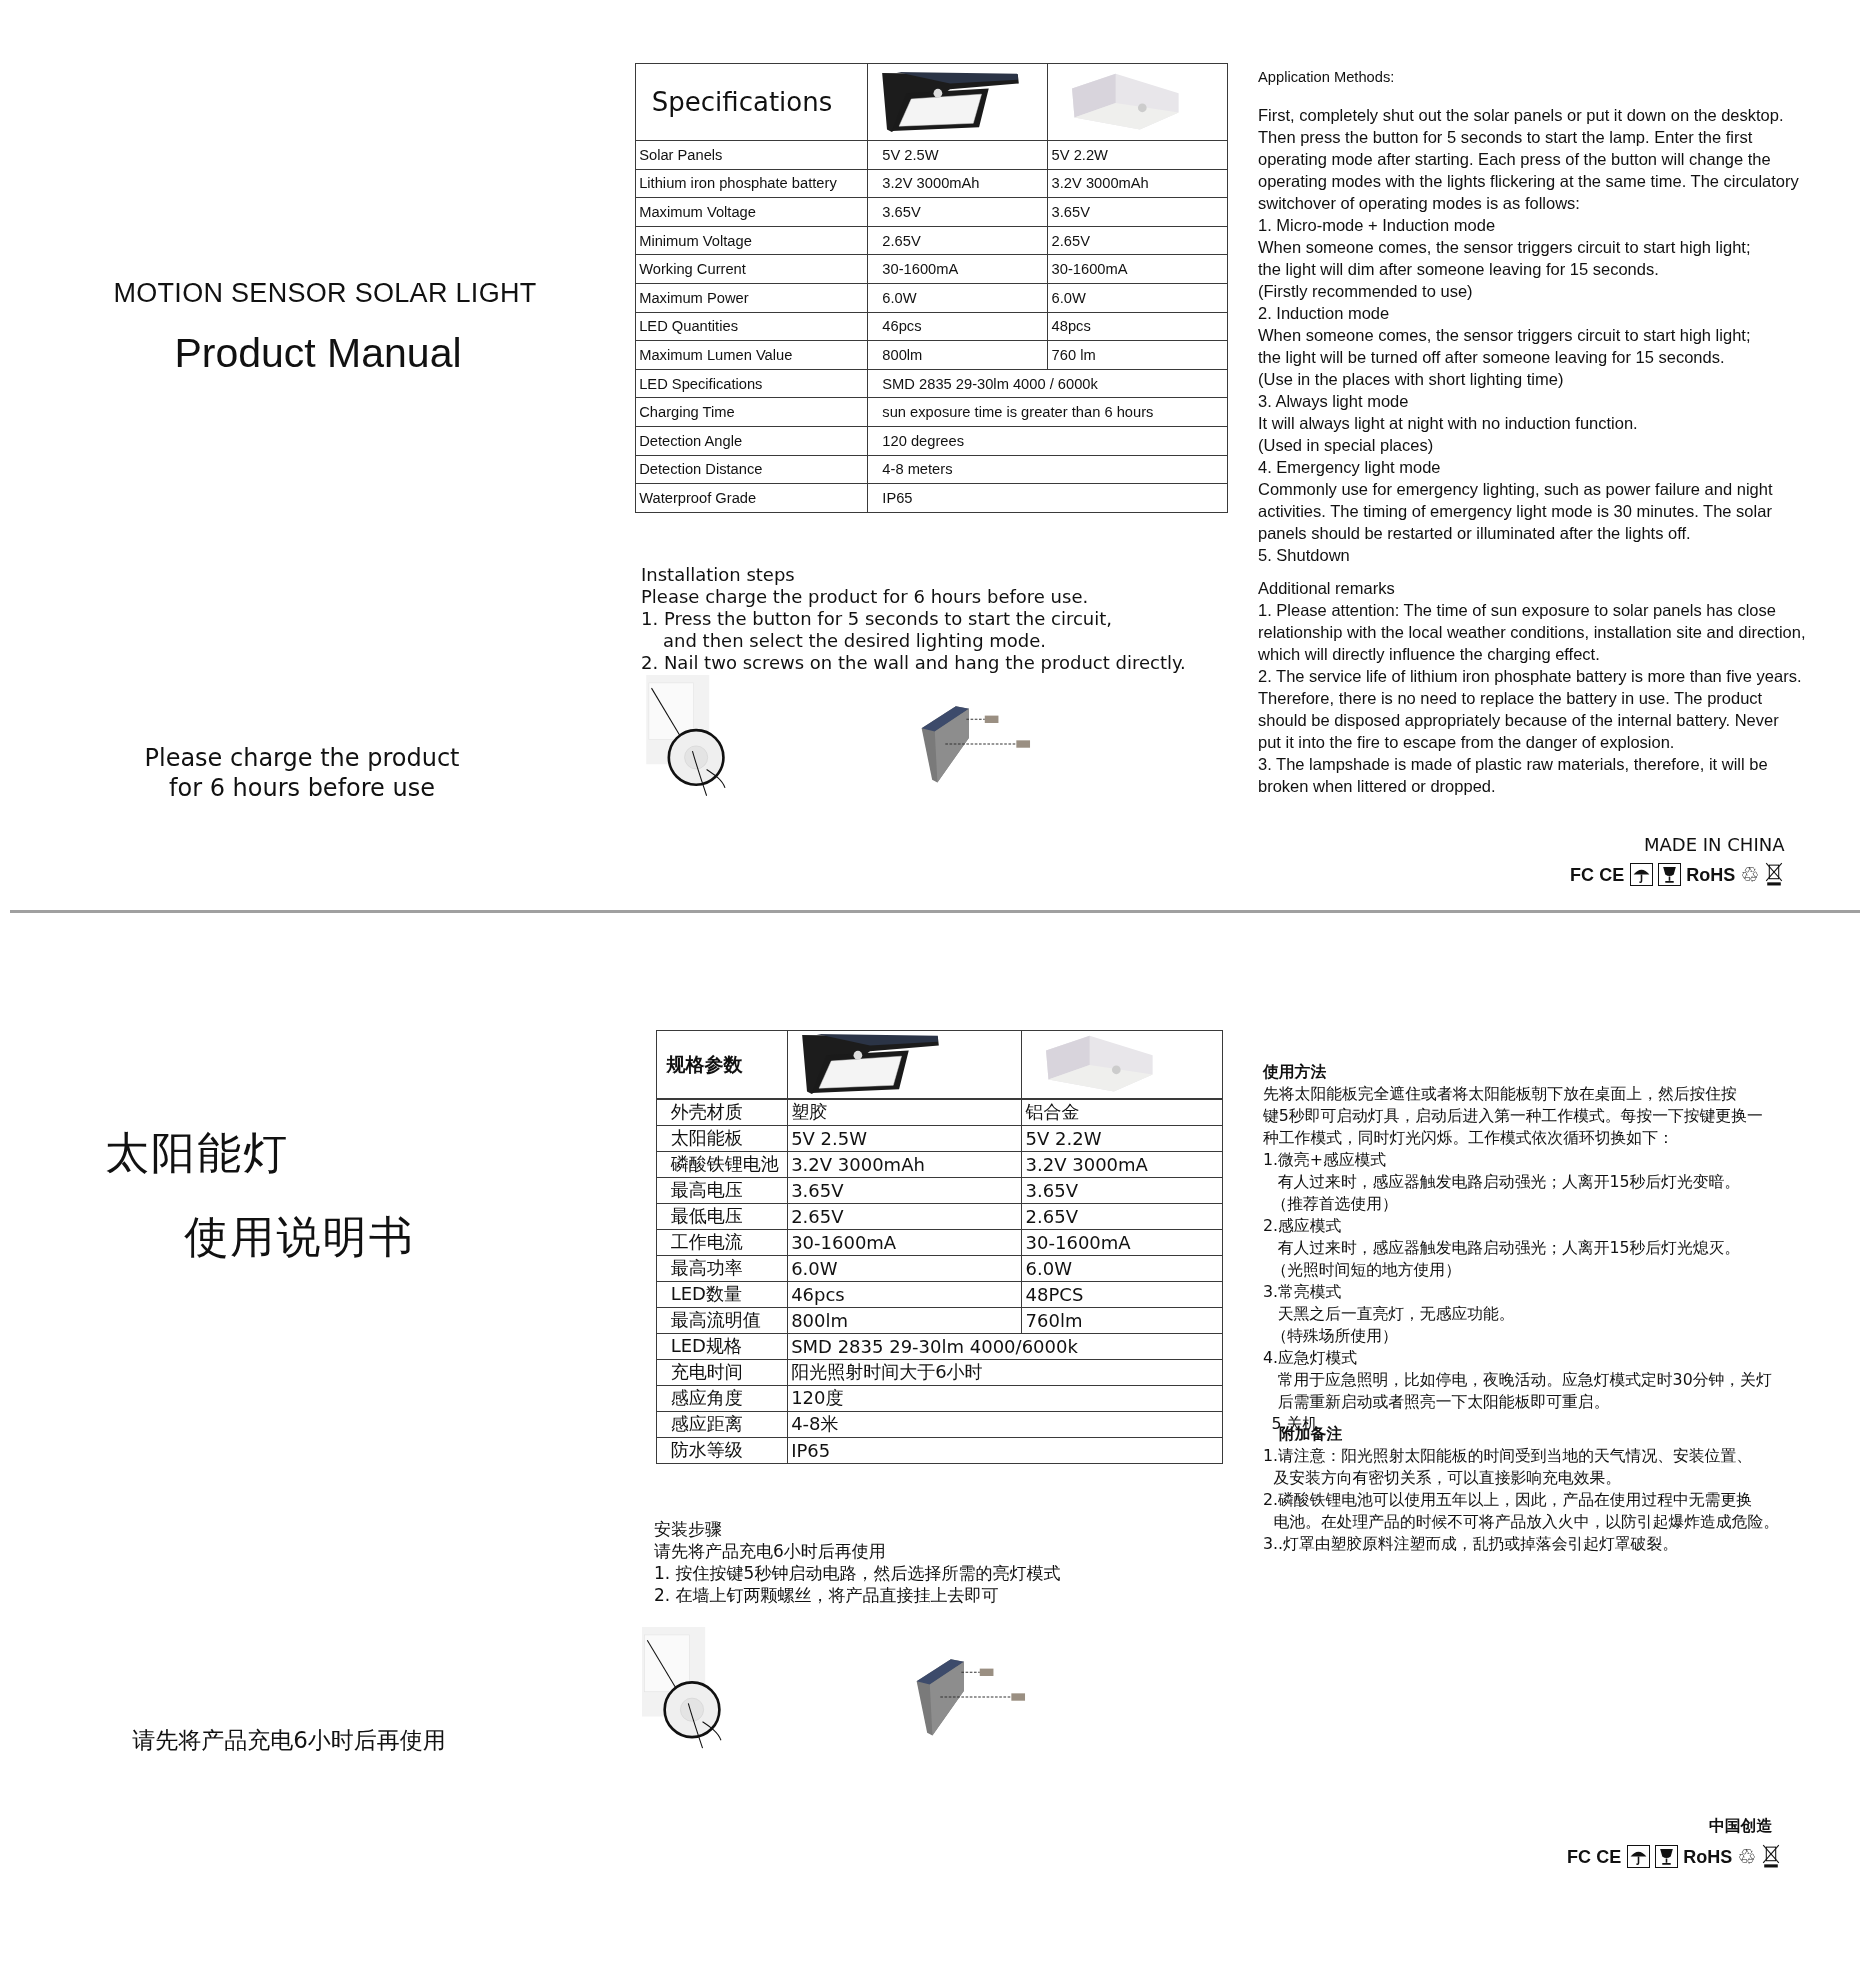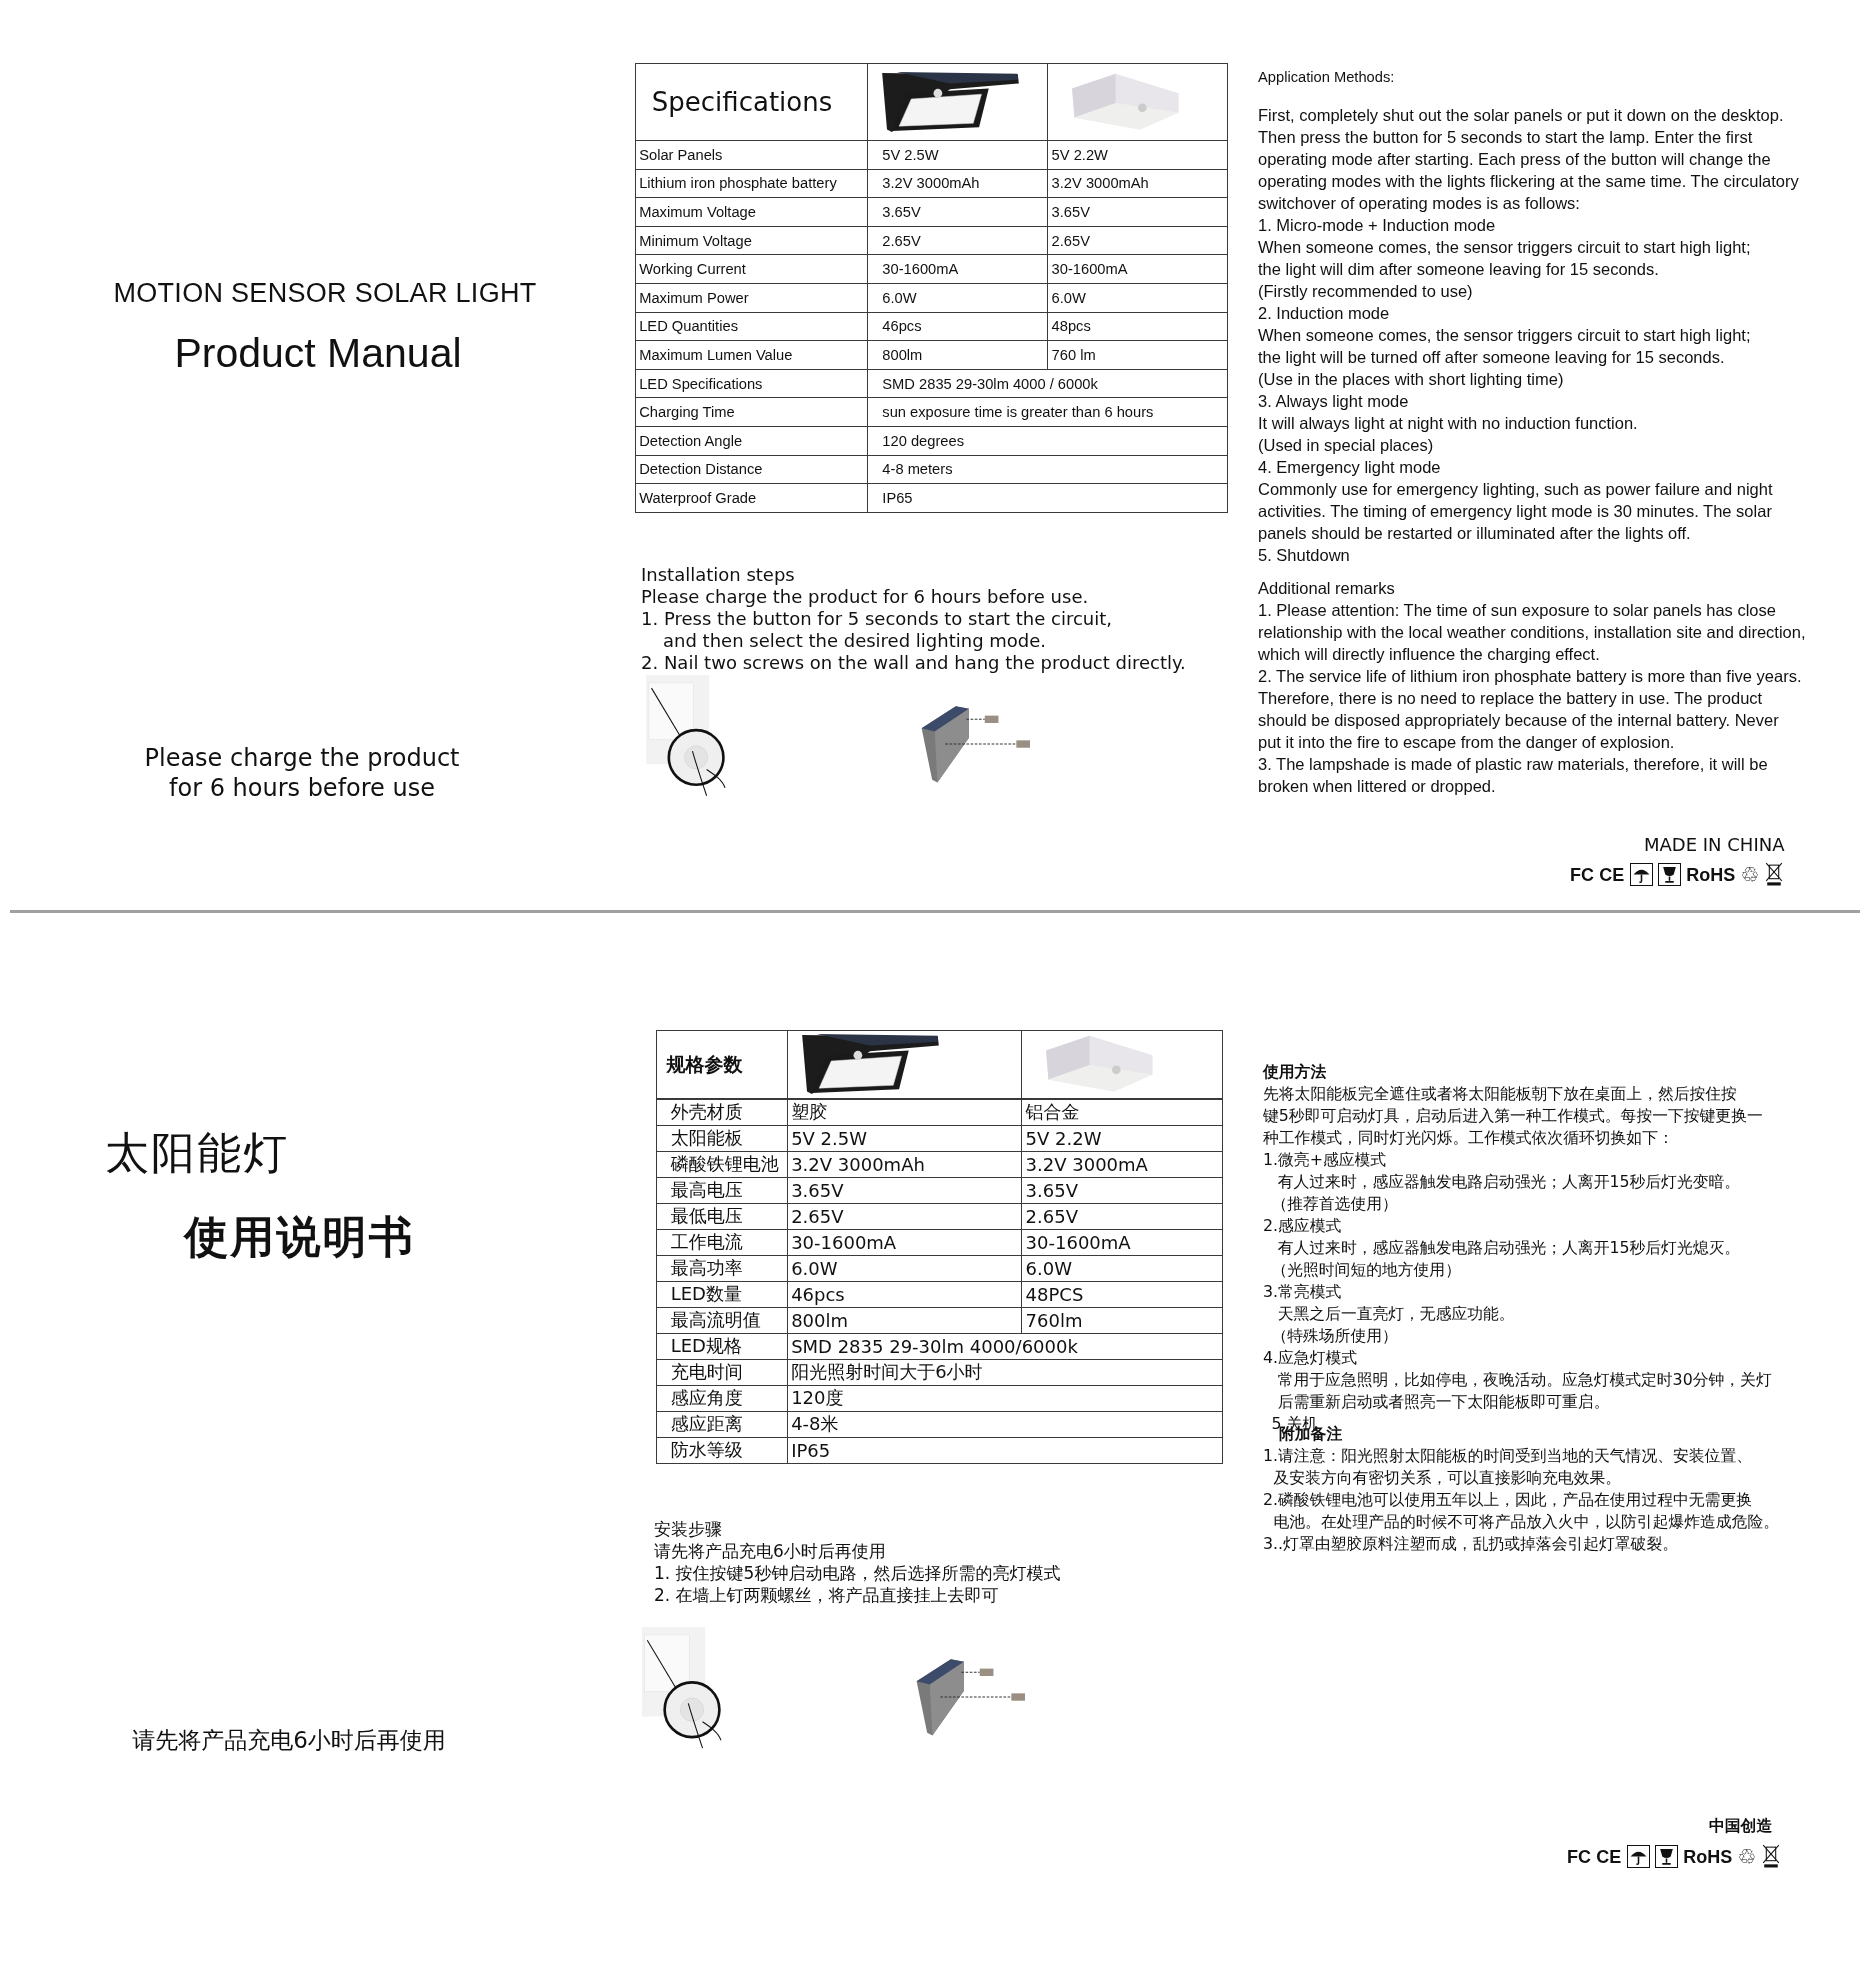--- a/index.html
+++ b/index.html
@@ -6,21 +6,21 @@
   html, body { width: 1860px; height: 1985px; background: #ffffff; overflow: hidden; }
   body { position: relative; font-family: "Liberation Sans", sans-serif; color: #111; }
   .abs { position: absolute; }
   .divider { left: 9.5px; top: 910px; width: 1851px; height: 3.2px; background: #a0a0a0; }
 
   
   .cover-subtitle { left: 86px; top: 278px; width: 478px; text-align: center; font-size: 27px; letter-spacing: 0.3px; }
   .cover-title { left: 79px; top: 330px; width: 478px; text-align: center; font-size: 41px; }
   .cover-note { left: 105px; top: 743px; width: 394px; text-align: center; font-family: "DejaVu Sans", sans-serif; font-size: 24px; line-height: 30px; }
   .cn-title1 { left: 105px; top: 1124px; width: 368px; text-align: left; font-size: 44px; font-weight: normal; font-family: "DejaVu Sans", sans-serif; letter-spacing: 2.1px; }
-  .cn-title2 { left: 105px; top: 1208px; width: 389px; text-align: center; font-size: 44px; font-weight: bold; font-family: "DejaVu Sans", sans-serif; letter-spacing: 2.1px; }
+  .cn-title2 { left: 105px; top: 1208px; width: 389px; text-align: center; font-size: 44px; font-weight: normal; font-family: "DejaVu Sans", sans-serif; letter-spacing: 2.1px; }
   .cn-note { left: 79px; top: 1725px; width: 420px; text-align: center; font-size: 23px; font-family: "DejaVu Sans", sans-serif; }
 
   
   table.spec { position: absolute; border-collapse: collapse; }
   table.spec td { border: 1.6px solid #3a3a3a; padding: 0 0 0 3.2px; vertical-align: middle; white-space: nowrap; }
   #spec-en { left: 635px; top: 63px; width: 593px; }
   #spec-en td { font-size: 14.7px; height: 28.6px; }
   #spec-en td.val { padding-left: 14.7px; }
   #spec-en tr.head td { height: 77px; }
   #spec-en .head-label { font-size: 26px; padding-left: 15.8px; font-family: "DejaVu Sans", sans-serif; }

